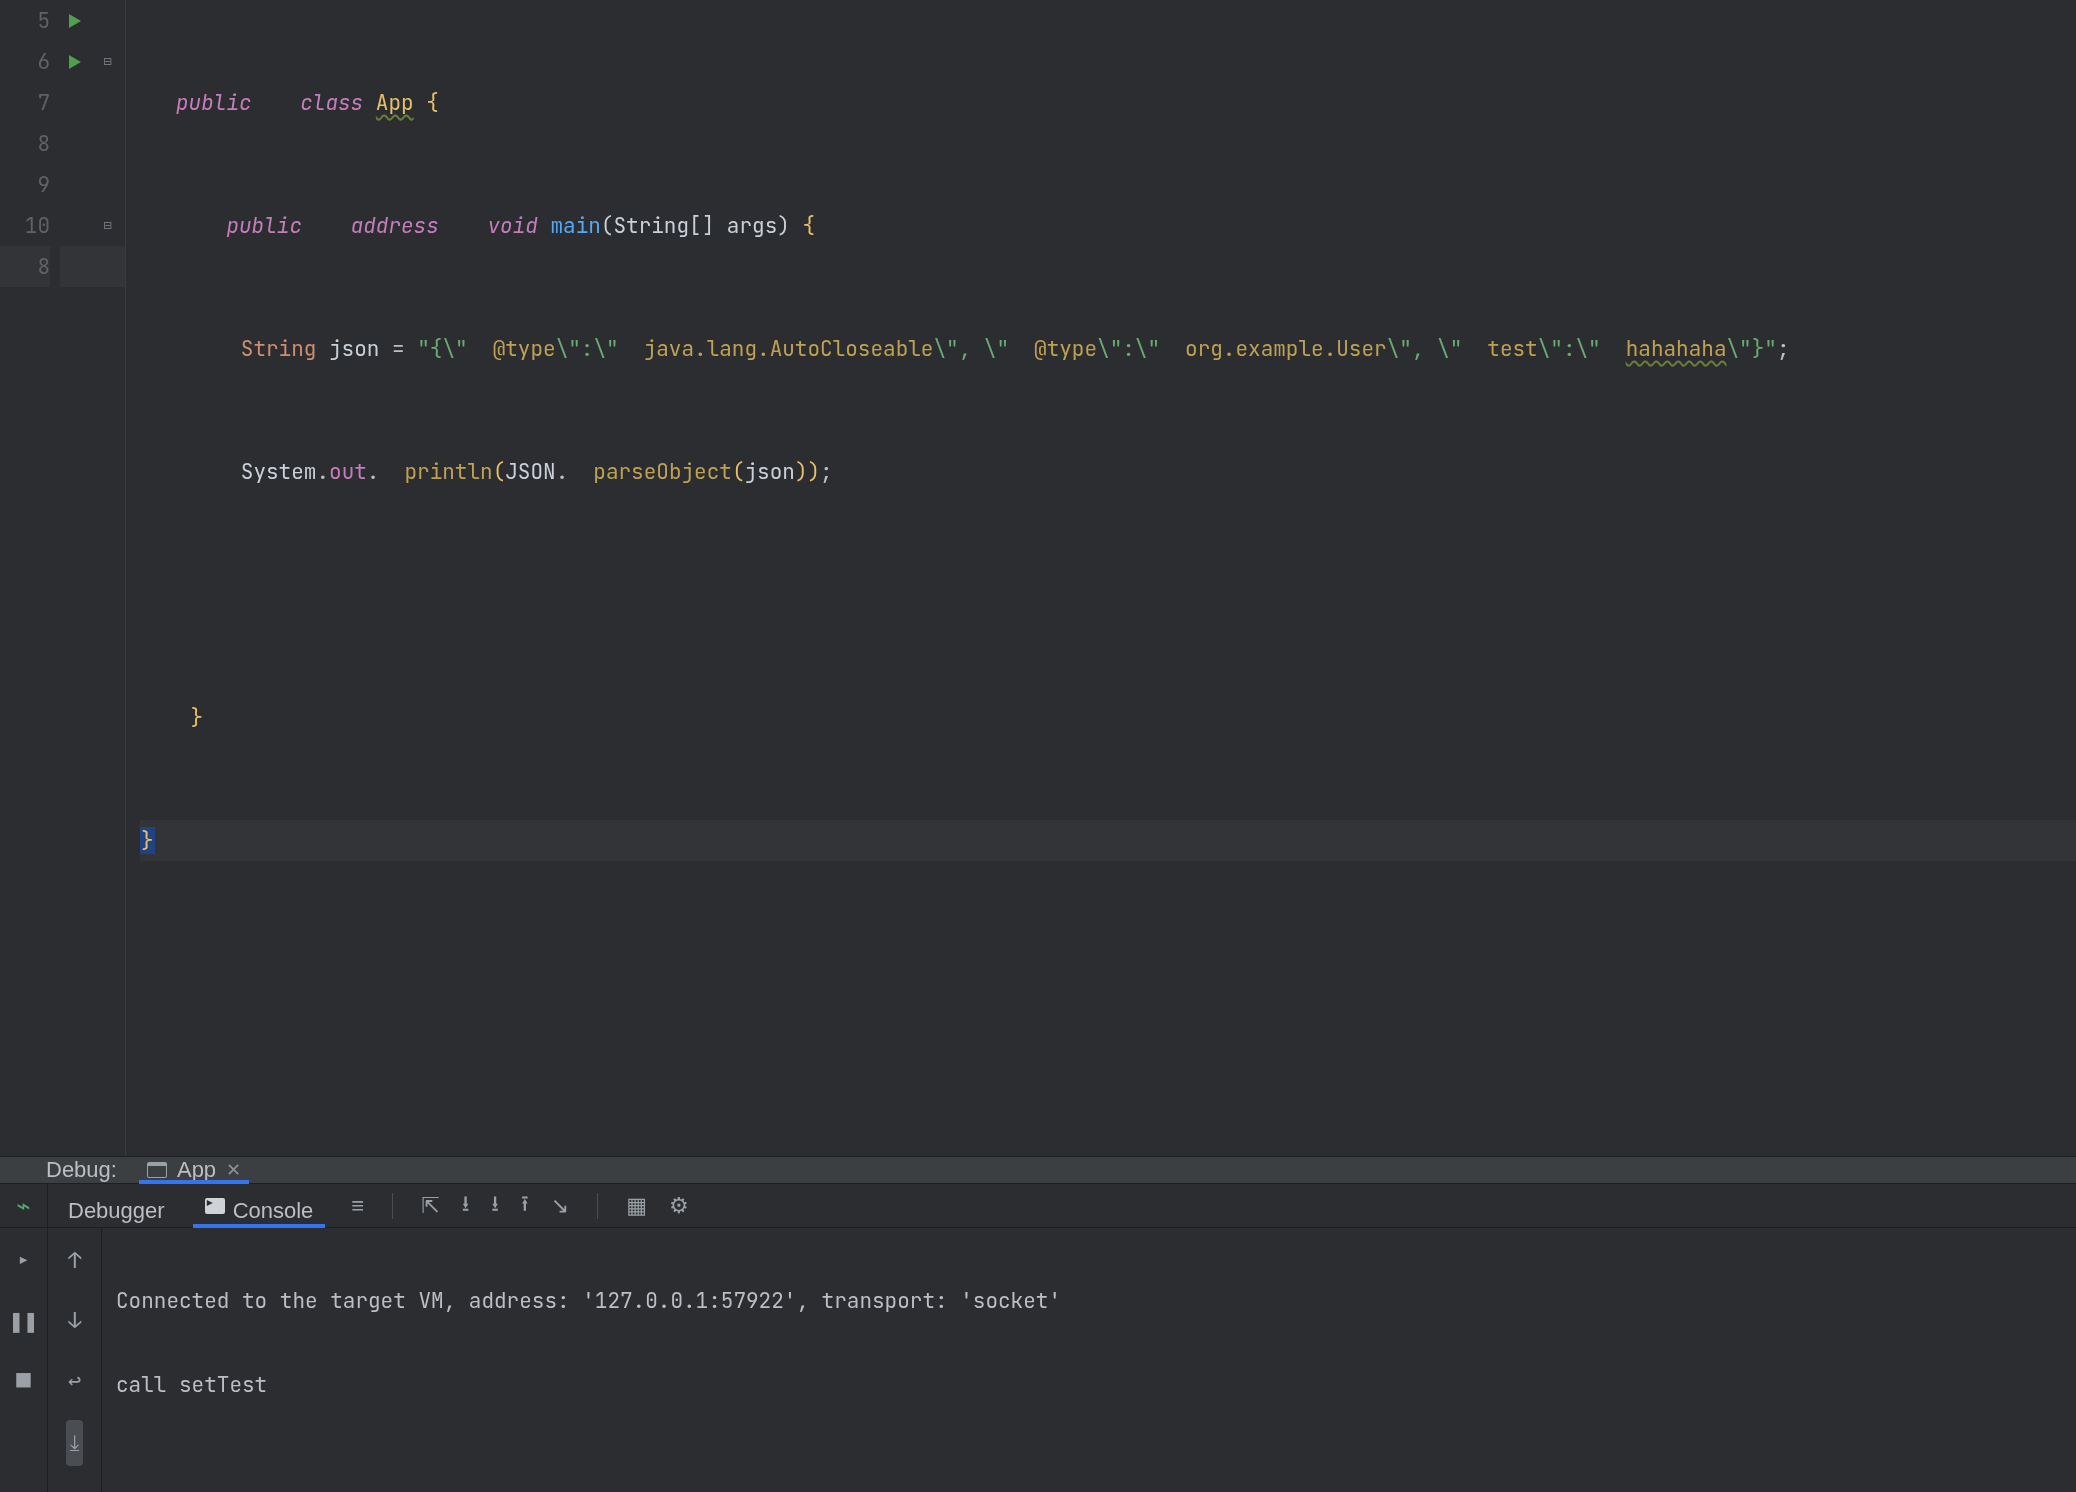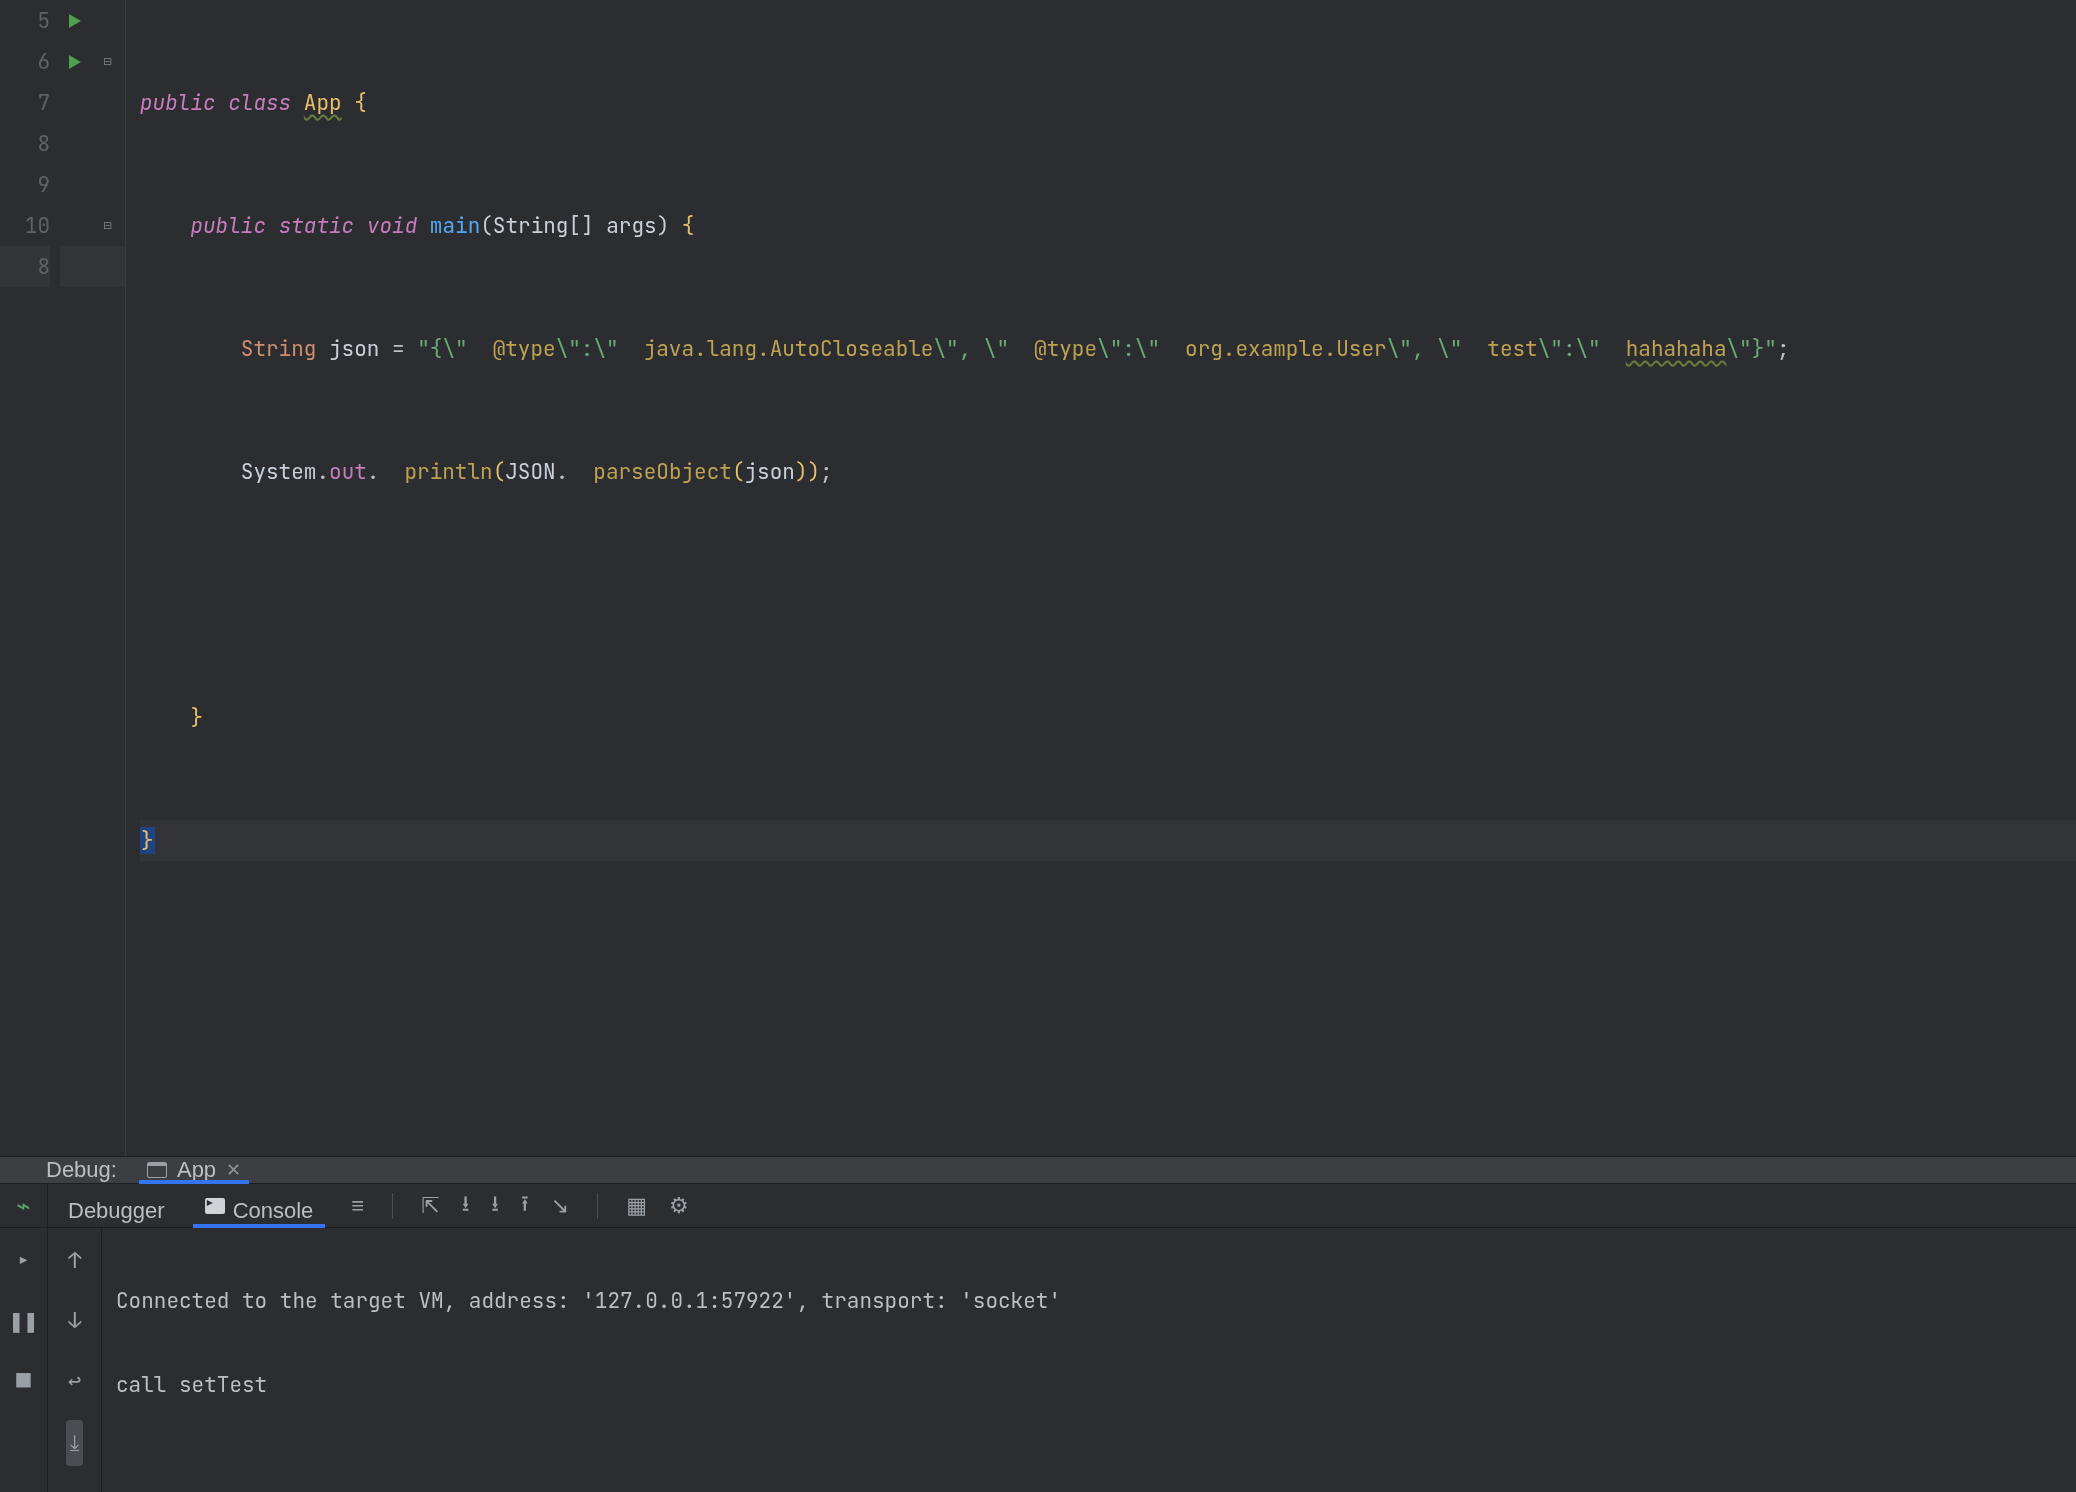--- a/index.html
+++ b/index.html
@@ -57,21 +57,21 @@
 .code {
   flex:1;
   padding-left: 14px;
   white-space: pre;
   position: relative;
 }
 .code-line { height:41px; }
 .hl-line {
   background: #323438;
 }
-.kw   { color: #c77dbb; font-style: italic; }
+.kw   { color: #c77dbb; font-style: italic; margin-left: 36px; }
 .type { color: #cf8e6d; }
 .cls  { color: #e8bf6a; }
 .mthd { color: #56a8f5; }
 .str  { color: #6aab73; }
 .id   { color: #c9d0d9; }
 .field{ color: #c77dbb; }
 .call { color: #bfa251; margin-left: 25px; }
 .paren{ color: #e8bf6a; }
 .punc { color: #bcbec4; }
 .warn { text-decoration: underline wavy #6a7c3a; text-underline-offset:4px; }
@@ -258,21 +258,21 @@
         <div></div>
         <div></div>
       <div>
           <span class="fold-mark">⊟</span>
         </div>
       <div class="hl-line"></div>
     </div>
   </div>
   <div class="code">
     <div class="code-line"><span class="kw">public</span> <span class="kw">class</span> <span class="cls warn">App</span><span class="paren"> {</span></div>
-    <div class="code-line">    <span class="kw">public</span> <span class="kw">static</span> <span class="kw">void</span> <span class="mthd">main</span><span class="id">(String[] args)</span><span class="paren"> {</span></div>
+    <div class="code-line">    <span class="kw">public</span> <span class="kw">address</span> <span class="kw">void</span> <span class="mthd">main</span><span class="id">(String[] args)</span><span class="paren"> {</span></div>
     <div class="code-line">        <span class="type">String</span><span class="id"> json </span><span class="punc">= </span><span class="str">"{\"</span><span class="call">@type</span><span class="str">\":\"</span><span class="call">java.lang.AutoCloseable</span><span class="str">\", \"</span><span class="call">@type</span><span class="str">\":\"</span><span class="call">org.example.User</span><span class="str">\", \"</span><span class="call">test</span><span class="str">\":\"</span><span class="call warn">hahahaha</span><span class="str">\"}"</span><span class="punc">;</span></div>
     <div class="code-line">        <span class="id">System</span><span class="punc">.</span><span class="field">out</span><span class="punc">.</span><span class="call">println</span><span class="paren">(</span><span class="id">JSON</span><span class="punc">.</span><span class="call">parseObject</span><span class="paren">(</span><span class="id">json</span><span class="paren">))</span><span class="punc">;</span></div>
     <div class="code-line"></div>
     <div class="code-line">    <span class="paren">}</span></div>
     <div class="code-line hl-line"><span class="paren caret-box">}</span></div>
   </div>
 </div>
 
 <div class="debug-panel">
   <div class="debug-header">

